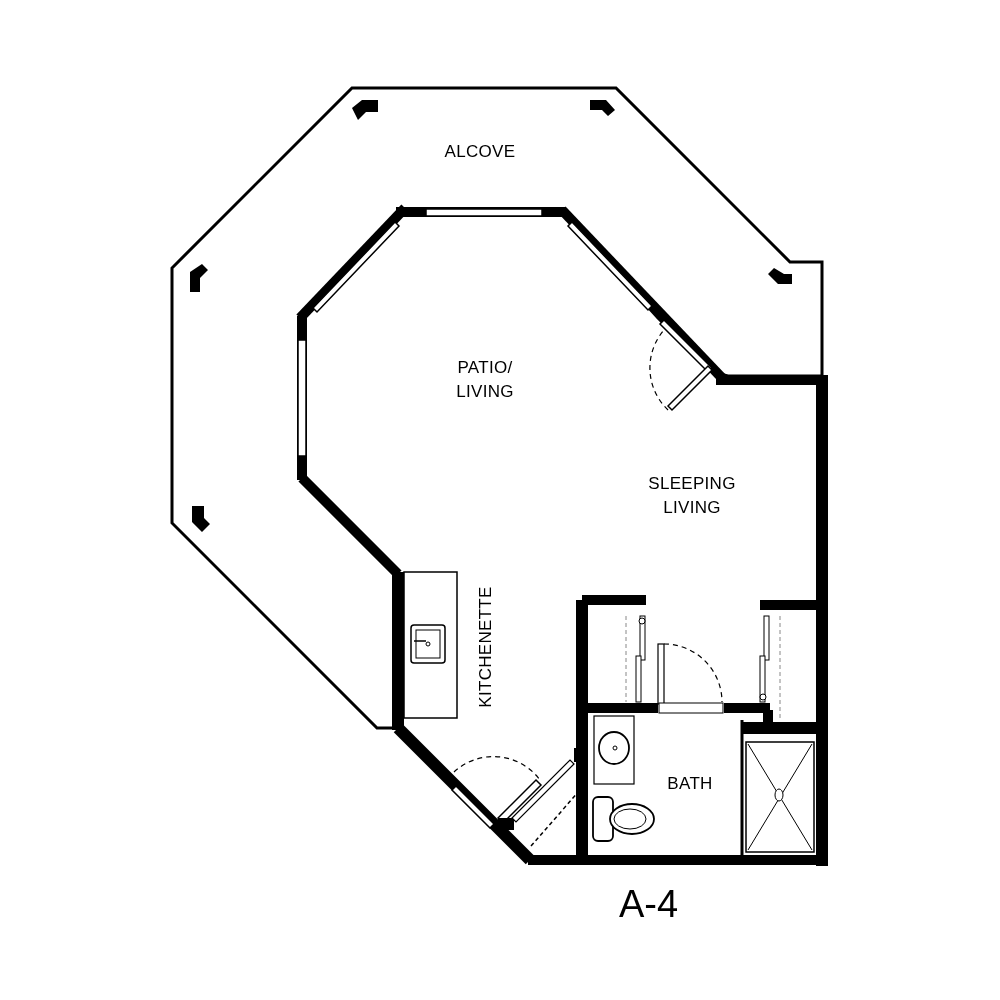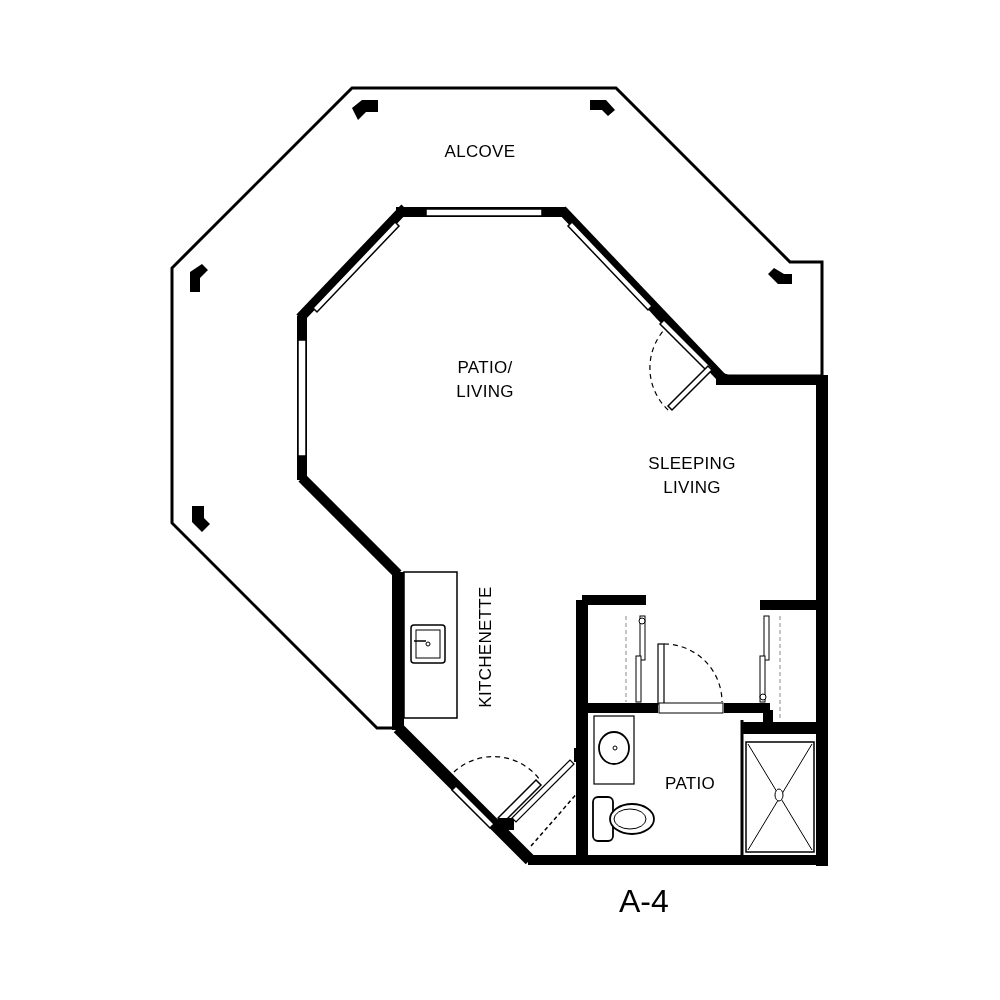--- a/index.html
+++ b/index.html
@@ -1,19 +1,19 @@
 <!DOCTYPE html>
 <html><head>
 <meta charset="utf-8">
 <style>
   html, body { margin:0; padding:0; background:#ffffff; }
   body { width:1000px; height:1000px; position:relative; overflow:hidden; font-family:"Liberation Sans", sans-serif; }
   svg { position:absolute; left:0; top:0; }
   .label { position:absolute; color:#000; font-family:"Liberation Sans", sans-serif; font-size:17px; text-align:center; line-height:24px; letter-spacing:0.3px; }
-  .plan-title { position:absolute; font-size:32px; color:#000; font-family:"Liberation Sans", sans-serif; }
+  .plan-title { position:absolute; font-size:38px; color:#000; font-family:"Liberation Sans", sans-serif; }
 </style>
 </head>
 <body>
 
 <svg width="1000" height="1000" viewBox="0 0 1000 1000">
 
   <polygon points="352,88 616,88 790,262 822,262 822,376 728,376 712,372 658,318 562,212 418,212 405,212 302,318 302,478 398,572 398,728 377,728 172,523 172,268" fill="none" stroke="#000" stroke-width="3"></polygon>
 
   <path d="M352,108 L362,100 L378,100 L378,112 L366,112 L358,120 Z" fill="#000"></path>
   <path d="M590,100 L606,100 L615,110 L608,116 L602,110 L590,110 Z" fill="#000"></path>
@@ -129,22 +129,22 @@
   </g>
 </svg>
 
 <div class="label" style="left:430px;top:140px;width:100px;">ALCOVE</div>
 
 <div class="label" style="left:425px;top:356px;width:120px;">
   <div>PATIO/</div>
   <div>LIVING</div>
 </div>
 
-<div class="label" style="left:632px;top:452px;width:120px;">
+<div class="label" style="left:632px;top:472px;width:120px;">
   <div>SLEEPING</div>
   <div>LIVING</div>
 </div>
 
 <div class="label" style="left:421px;top:635px;width:130px;transform:rotate(-90deg);transform-origin:center center;">KITCHENETTE</div>
 
-<div class="label" style="left:650px;top:772px;width:80px;">PATIO</div>
+<div class="label" style="left:650px;top:772px;width:80px;">BATH</div>
 
 <div class="plan-title" style="left:619px;top:883px;">A-4</div>
 
 </body></html>

